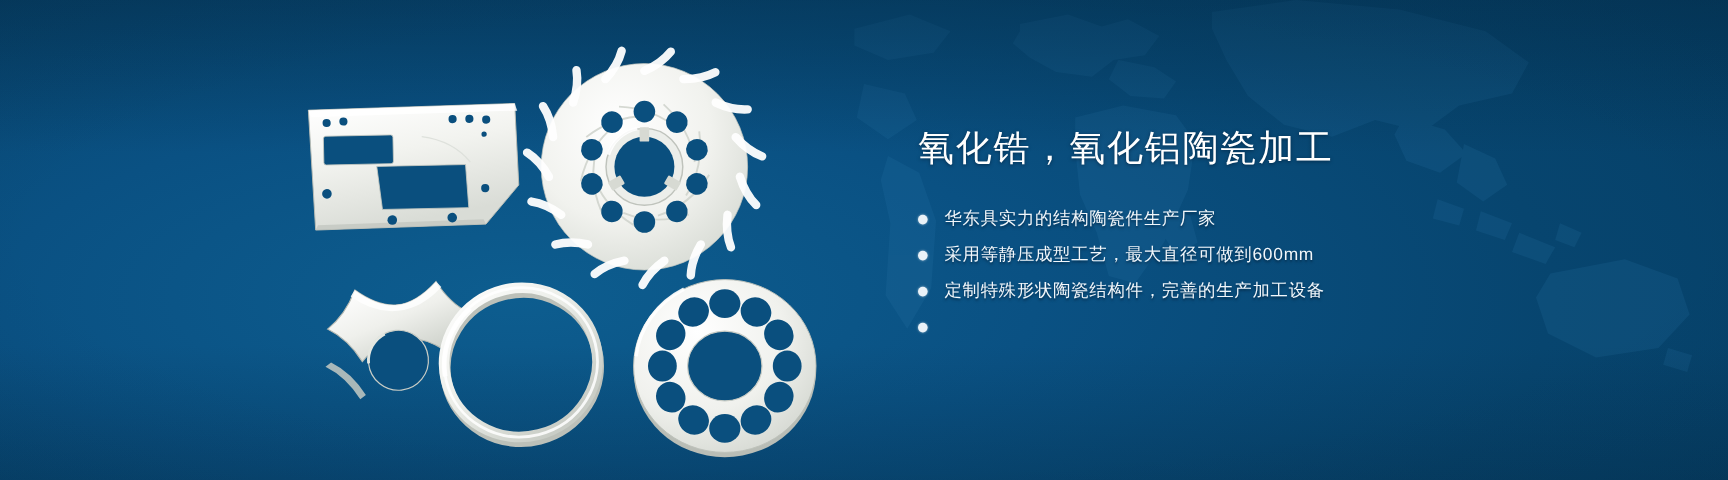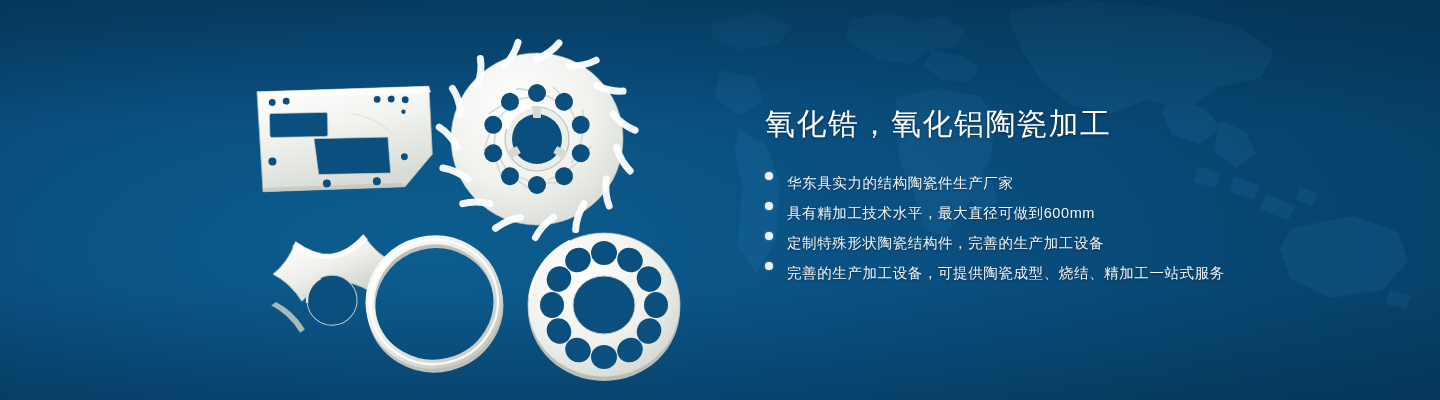--- a/index.html
+++ b/index.html
@@ -95,20 +95,21 @@
     font-weight:400;
     white-space:nowrap;
     text-shadow:0 1px 3px rgba(0,18,36,0.55);
   }
   .bullets{
     list-style:none;
     margin-top:28px;
   }
   .bullet{
     display:flex;
+    align-items:center;
     height:22px;
     margin-bottom:8px;
   }
   .dot{
     width:8px; height:8px;
     border-radius:50%;
     background:#eaf2f8;
     flex:0 0 8px;
     margin-right:14px;
     box-shadow:0 0 2px rgba(255,255,255,0.6);
@@ -346,27 +347,26 @@
 
     <div class="headline">氧化锆，氧化铝陶瓷加工</div>
 
     <ul class="bullets">
       <li class="bullet">
         <span class="dot"></span>
         <span class="btext">华东具实力的结构陶瓷件生产厂家</span>
       </li>
       <li class="bullet">
         <span class="dot"></span>
-        <span class="btext">具有精加工技术水平，最大直径可做到600mm</span>
+        <span class="btext">采用等静压成型工艺，最大直径可做到600mm</span>
       </li>
       <li class="bullet">
         <span class="dot"></span>
         <span class="btext">定制特殊形状陶瓷结构件，完善的生产加工设备</span>
       </li>
       <li class="bullet">
         <span class="dot"></span>
-        <span class="btext">完善的生产加工设备，可提供陶瓷成型、烧结、精加工一站式服务</span>
       </li>
     </ul>
 
   </div>
 
 </div>
 
 </body></html>

